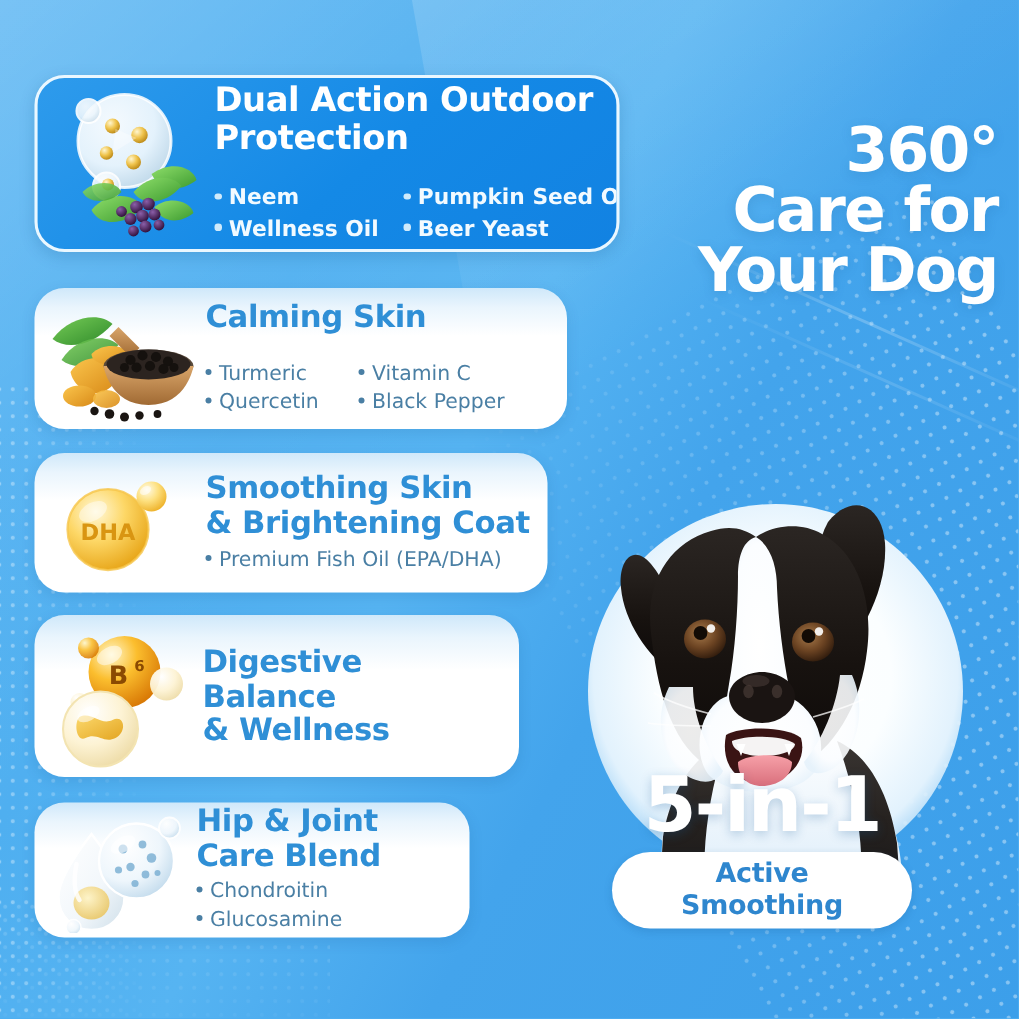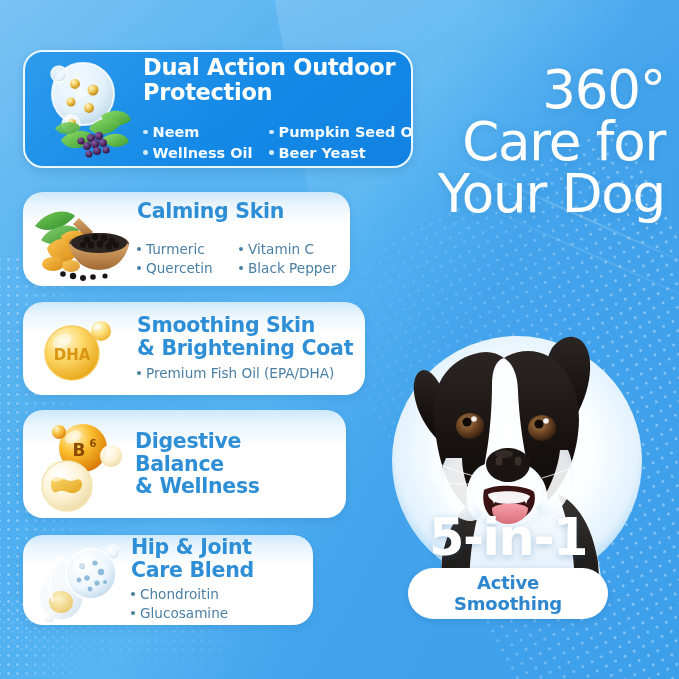--- a/index.html
+++ b/index.html
@@ -106,24 +106,24 @@
     width:4px;height:4px;border-radius:50%;
     flex:0 0 auto; position:relative; top:-3px;
   }
   .card-hero .bullet{ color:#F2FAFF; font-size:14.5px; font-weight:bold; }
   .card-hero .bullet .dot{ background:#CFEAFB; width:4.5px;height:4.5px; }
   .card-white .bullet{ color:#4A7FA4; font-size:13.6px; }
   .card-white .bullet .dot{ background:#4A7FA4; }
 
   
   .headline{
-    position:absolute; right:14px; top:64px;
+    position:absolute; right:14px; top:80px;
     text-align:right;
-    color:#FFFFFF; font-weight:normal;
-    font-size:53px; line-height:.98;
+    color:#FFFFFF; font-weight:bold;
+    font-size:41px; line-height:.98;
     letter-spacing:-1.2px;
     text-shadow:0 2px 8px rgba(20,90,150,.18);
     z-index:6;
   }
   .headline span{ display:block; white-space:nowrap; }
 
   .fivein1{
     position:absolute; left:408px; top:512px; width:200px;
     text-align:center; z-index:8;
   }
@@ -347,21 +347,21 @@
             </div>
           <div class="bullet">
               <span class="dot"></span>
               <span>Beer Yeast</span>
             </div>
         </div>
       </div>
     </div>
   </div>
 
-  <div class="card card-white" style="left:23px; top:192px; width:327px; height:94px; padding:0 10px 0 4px;">
+  <div class="card card-white" style="left:23px; top:192px; width:355px; height:94px; padding:0 10px 0 4px;">
     <div class="card-icon" style="width:110px;height:86px;">
       <svg width="110" height="86" viewBox="0 0 110 86">
         <defs>
           <linearGradient id="bowlG" x1="0" y1="0" x2="0" y2="1">
             <stop offset="0%" stop-color="#d9a56a"></stop>
             <stop offset="100%" stop-color="#a06a33"></stop>
           </linearGradient>
           <linearGradient id="turG" x1="0" y1="0" x2="1" y2="1">
             <stop offset="0%" stop-color="#fbc54c"></stop>
             <stop offset="100%" stop-color="#d88a18"></stop>

